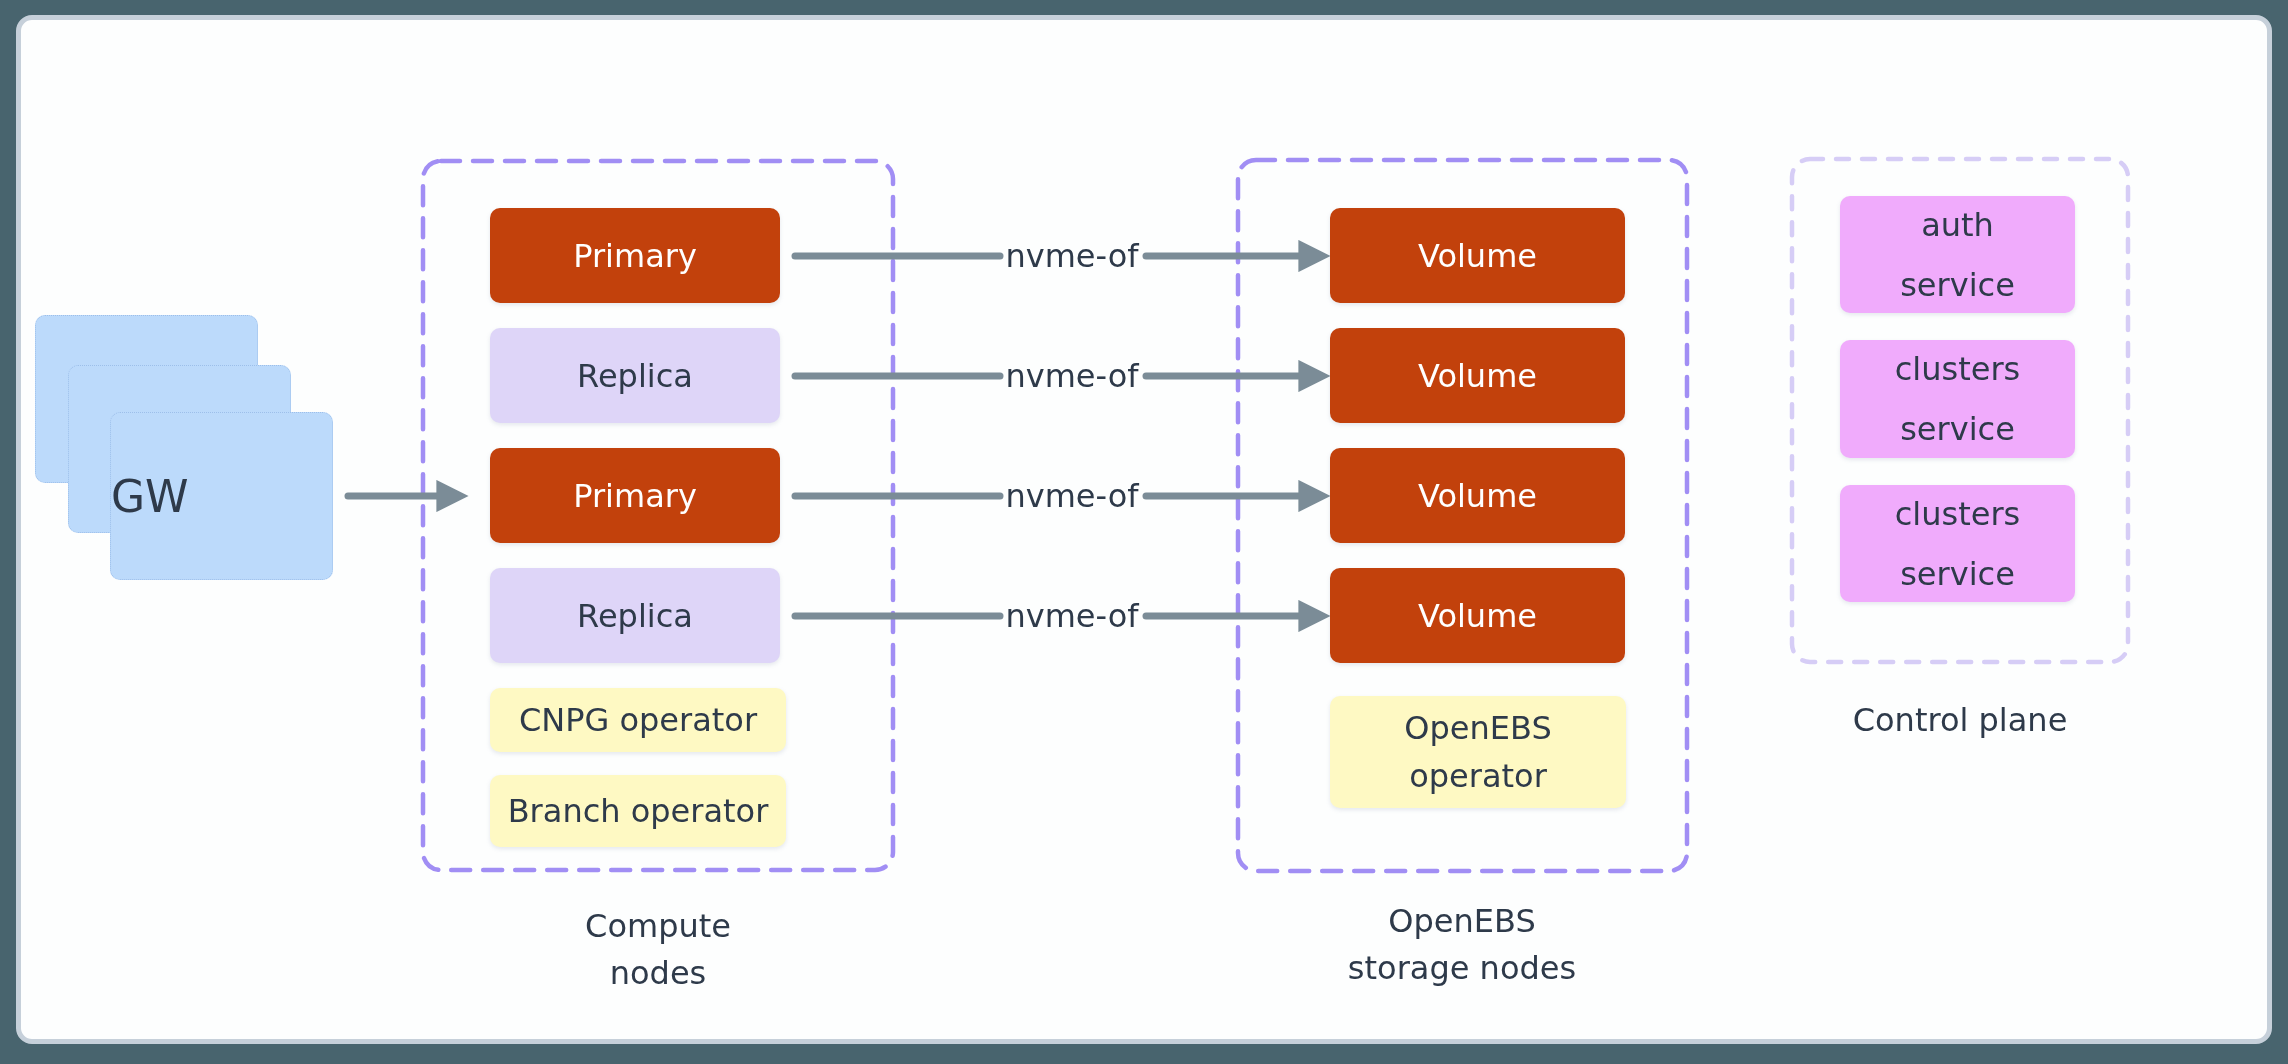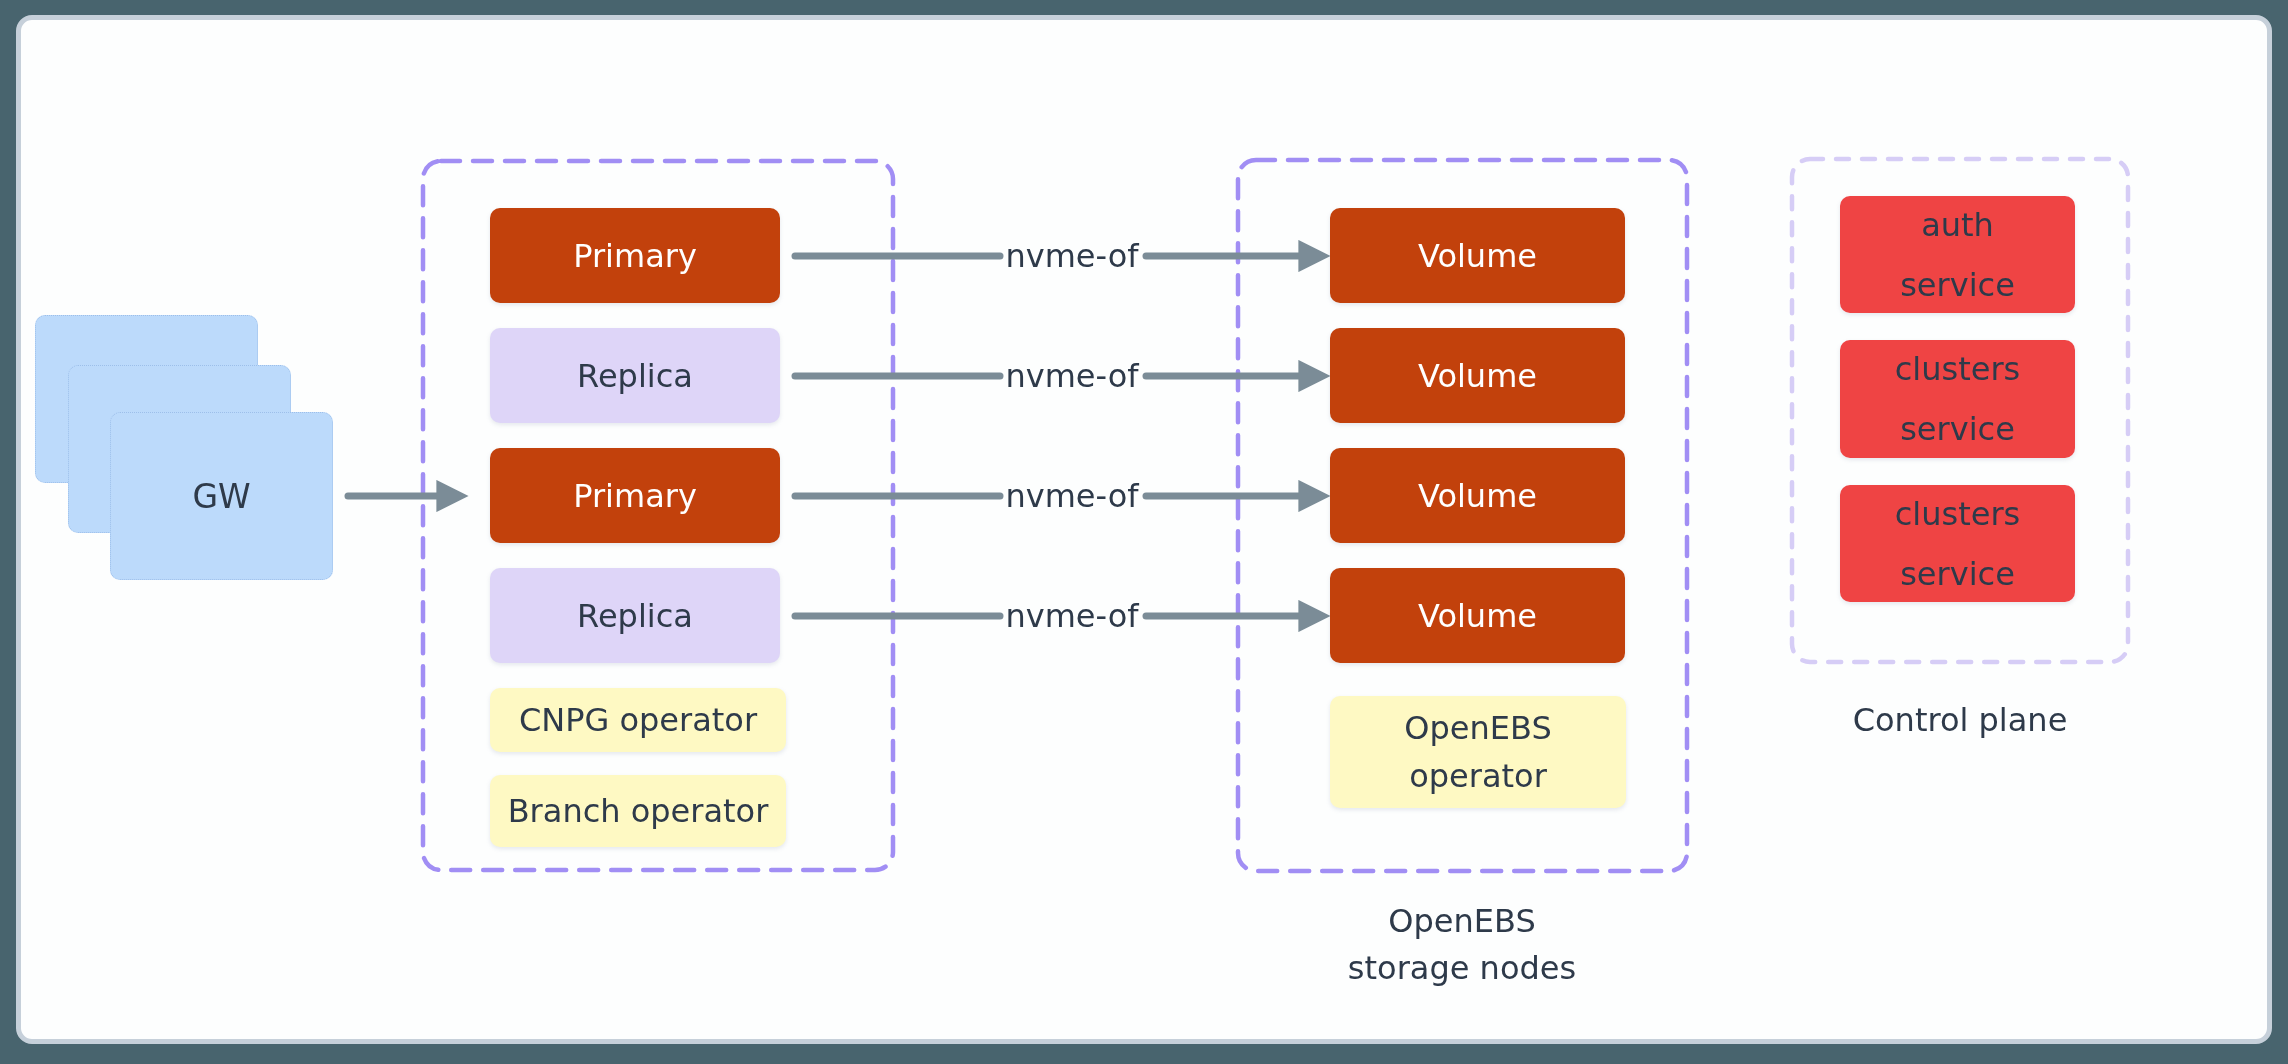--- a/index.html
+++ b/index.html
@@ -7,25 +7,25 @@
          font-family:"DejaVu Sans","Liberation Sans",sans-serif;overflow:hidden;}
   .canvas{position:absolute;left:16px;top:15px;width:2256px;height:1029px;
           background:#fdfefe;border:5px solid #c6d0da;border-radius:16px;box-sizing:border-box;}
   .layer{position:absolute;left:0;top:0;pointer-events:none;}
   .box{position:absolute;display:flex;flex-direction:column;align-items:center;justify-content:center;
        border-radius:10px;font-size:32px;font-weight:500;color:#2e3a4a;text-align:center;
        line-height:46px;box-shadow:0 2px 4px rgba(120,135,160,.18);}
   .purple{background:#c2410c;color:#ffffff;}
   .lavender{background:#ded5f8;}
   .green{background:#fef9c3;}
-  .blue{background:#ef4444;gap:12px;}
+  .blue{background:#f0abfc;gap:12px;}
   .gw-card{position:absolute;width:223px;height:168px;background:#bcdafb;border-radius:10px;
            border:1px dotted rgba(110,150,210,.4);box-sizing:border-box;
-           display:flex;align-items:center;justify-content:center;
-           font-size:33px;font-weight:500;color:#2e3a4a;}
+           display:flex;align-items:center;justify-content:flex-start;
+           font-size:44px;font-weight:500;color:#2e3a4a;}
   .caption{position:absolute;font-size:32px;font-weight:500;color:#2e3a4a;
            text-align:center;line-height:47px;}
   .caption span{display:block;}
   .conn-label{position:absolute;width:150px;text-align:center;font-size:32px;
               font-weight:500;color:#2e3a4a;line-height:46px;}
 </style>
 </head>
 <body>
 
 <div class="stage">
@@ -60,20 +60,24 @@
   <div class="gw-card" style="left:110px;top:412px;">
     <span>GW</span>
   </div>
 
   <div class="box purple" style="left:490px;top:208px;width:290px;height:95px;">Primary</div>
   <div class="box lavender" style="left:490px;top:328px;width:290px;height:95px;">Replica</div>
   <div class="box purple" style="left:490px;top:448px;width:290px;height:95px;">Primary</div>
   <div class="box lavender" style="left:490px;top:568px;width:290px;height:95px;">Replica</div>
   <div class="box green" style="left:490px;top:688px;width:296px;height:64px;">CNPG operator</div>
   <div class="box green" style="left:490px;top:775px;width:296px;height:72px;">Branch operator</div>
+  <div class="caption" style="left:458px;top:903px;width:400px;">
+    <span>Compute</span>
+    <span>nodes</span>
+  </div>
 
   <div class="conn-label" style="left:997px;top:233px;">nvme-of</div>
   <div class="conn-label" style="left:997px;top:353px;">nvme-of</div>
   <div class="conn-label" style="left:997px;top:473px;">nvme-of</div>
   <div class="conn-label" style="left:997px;top:593px;">nvme-of</div>
 
   <div class="box purple" style="left:1330px;top:208px;width:295px;height:95px;">Volume</div>
   <div class="box purple" style="left:1330px;top:328px;width:295px;height:95px;">Volume</div>
   <div class="box purple" style="left:1330px;top:448px;width:295px;height:95px;">Volume</div>
   <div class="box purple" style="left:1330px;top:568px;width:295px;height:95px;">Volume</div>

